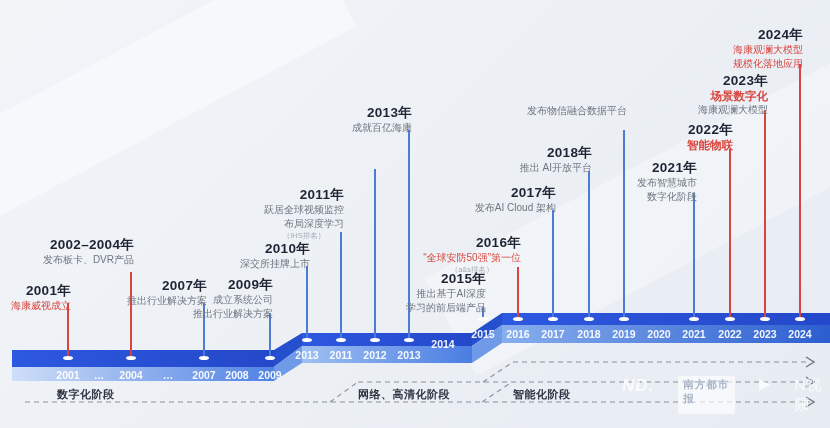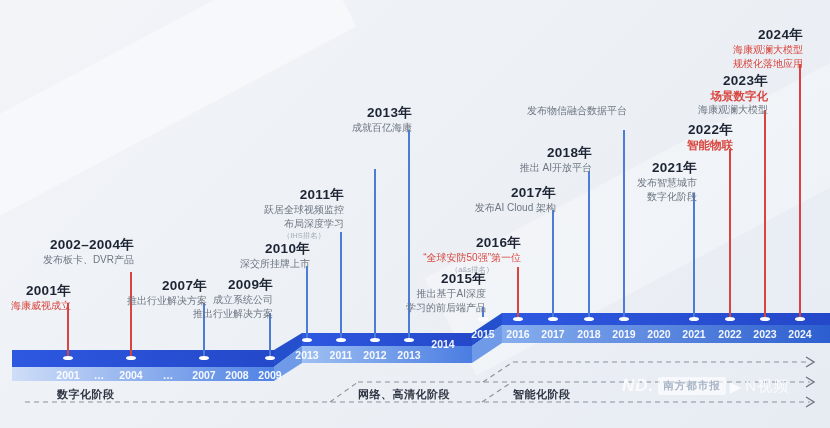--- a/index.html
+++ b/index.html
@@ -23,21 +23,21 @@
   .vline{position:absolute;width:2px;}
   .vline.blue{background:#4d7cd6;}
   .vline.red{background:#d9453e;}
   .dot{position:absolute;width:10px;height:4px;border-radius:50%;background:#ffffff;}
   
   .byear{position:absolute;width:44px;margin-left:-22px;text-align:center;
          font-size:10.5px;font-weight:bold;color:rgba(255,255,255,0.93);}
   
   .stage-label{position:absolute;font-size:11px;font-weight:bold;color:#2e3442;letter-spacing:.5px;}
   
-  .watermark{position:absolute;left:622px;top:376px;display:flex;align-items:center;gap:4px;
+  .watermark{position:absolute;left:622px;top:376px;display:flex;gap:24px;
              color:rgba(255,255,255,0.78);}
   .watermark .nd{font-size:17px;font-weight:bold;font-style:italic;letter-spacing:1px;}
   .watermark .paperbox{background:rgba(255,255,255,0.62);color:rgba(165,178,196,0.95);
              font-size:10.5px;font-weight:bold;padding:2px 5px;border-radius:2px;letter-spacing:1px;}
   .watermark .play{font-size:15px;line-height:1;}
   .watermark .nvideo{font-size:15px;font-weight:normal;letter-spacing:1px;}
 </style>
 </head>
 <body>
 

